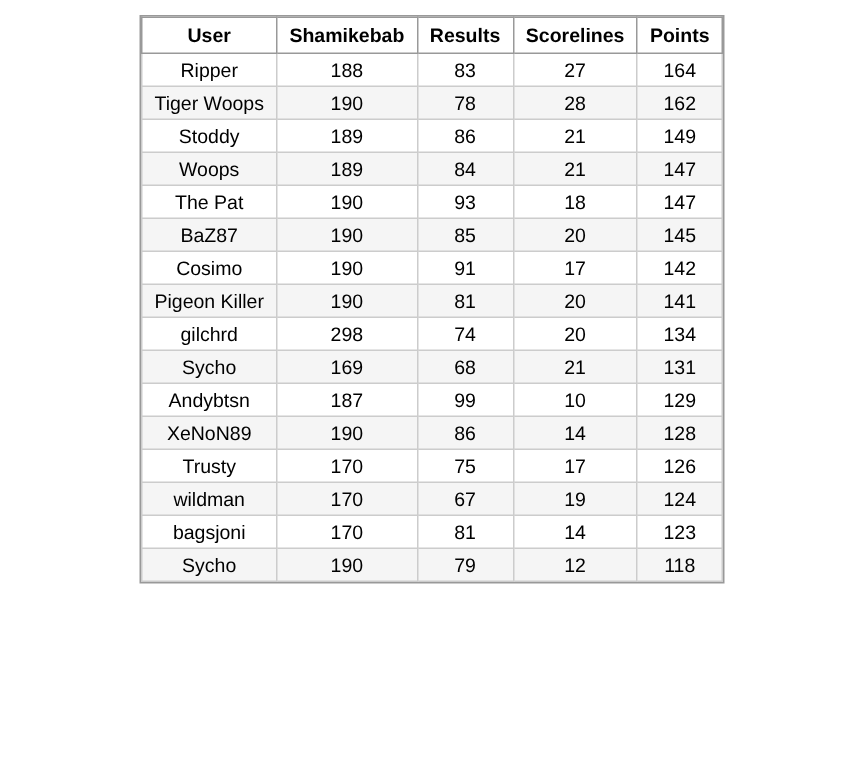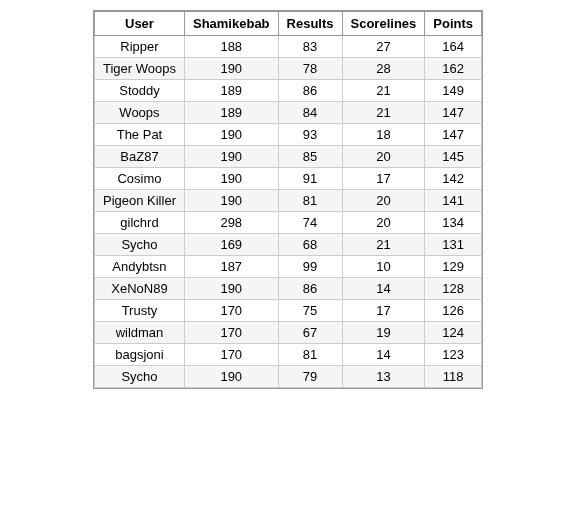--- a/index.html
+++ b/index.html
@@ -168,18 +168,18 @@
           <td>bagsjoni</td>
           <td>170</td>
           <td>81</td>
           <td>14</td>
           <td>123</td>
         </tr>
         <tr>
           <td>Sycho</td>
           <td>190</td>
           <td>79</td>
-          <td>13</td>
+          <td>12</td>
           <td>118</td>
         </tr>
       </tbody>
   </table>
 </div>
 
 </body></html>

